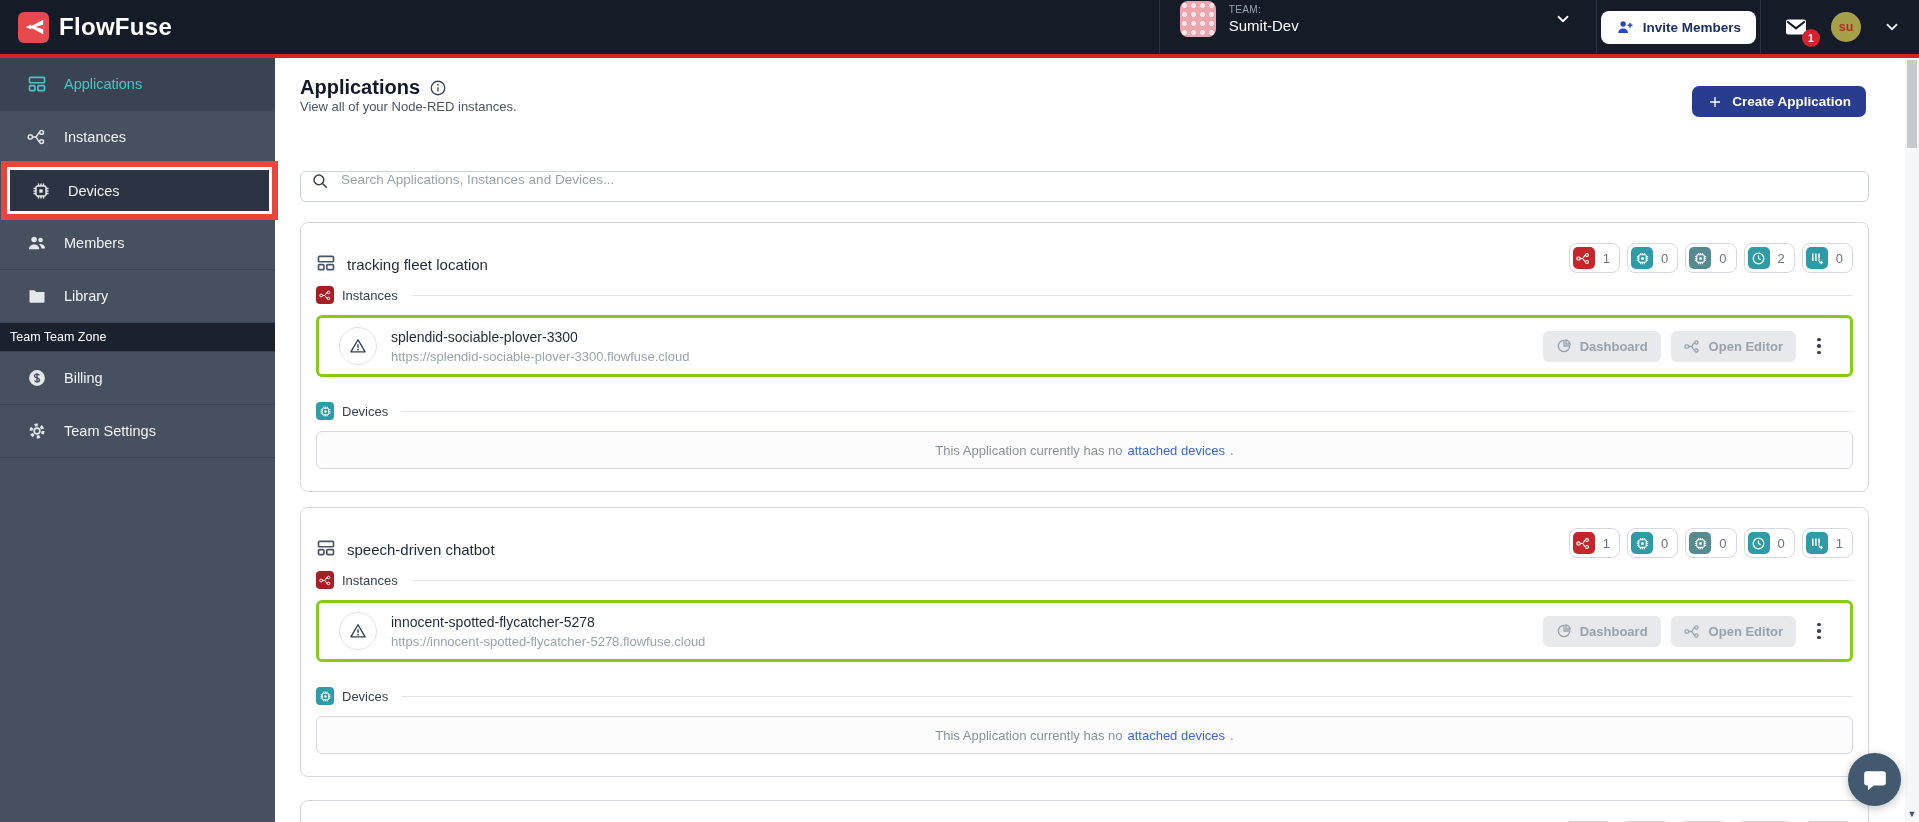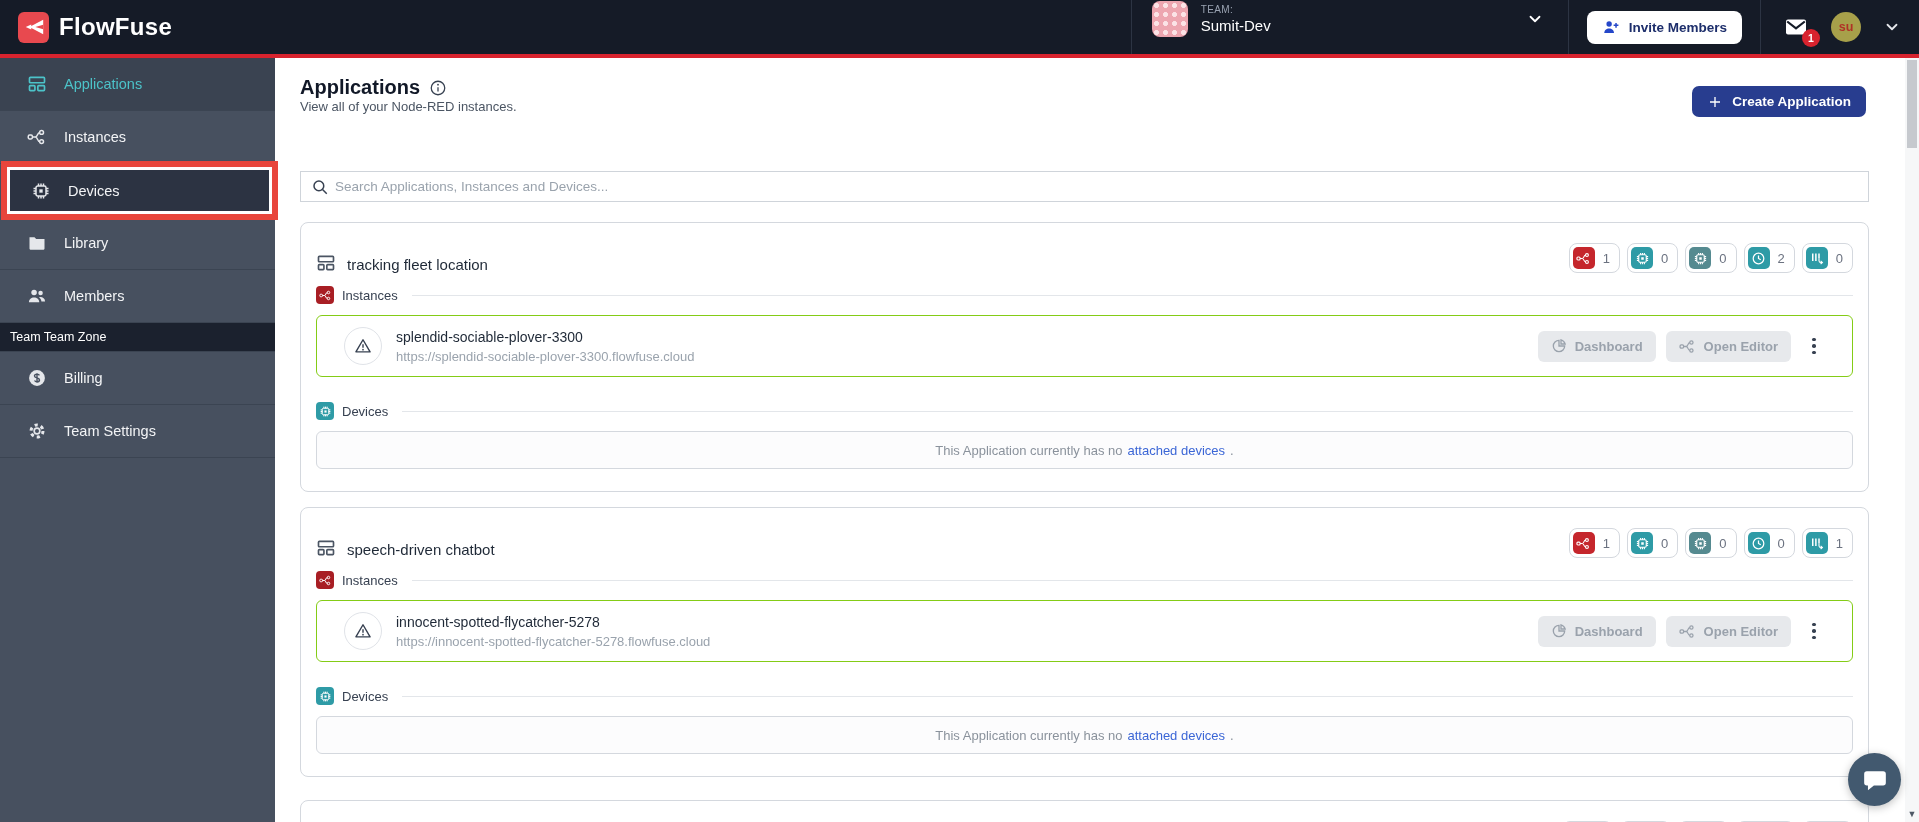--- a/index.html
+++ b/index.html
@@ -17,21 +17,21 @@
   .brand-name { font-size:24px; font-weight:700; letter-spacing:.3px; }
   .nav-right { margin-left:auto; display:flex; align-items:center; height:100%; }
   .team-select { height:100%; width:437px; display:flex; align-items:center; gap:13px;
     padding:0 24px 16px 20px; border-left:1px solid #2c3443; border-right:0; cursor:pointer; }
   .team-avatar { width:36px; height:36px; border-radius:8px; background-color:#eda6b0;
     background-image:radial-gradient(#fbe3e6 2.2px, transparent 2.7px); background-size:9px 9px; }
   .team-texts { display:flex; flex-direction:column; gap:2px; }
   .team-label { font-size:10px; color:#99a2b1; letter-spacing:.4px; }
   .team-name { font-size:15px; color:#fff; }
   .team-chevron { margin-left:auto; color:#fff; }
-  .invite-wrap { height:100%; display:flex; align-items:center; padding:0 18px;
+  .invite-wrap { height:100%; display:flex; align-items:center; padding:0 4px;
     border-left:1px solid #2c3443; }
   .invite-btn { background:#fff; color:#1d2e6b; border:none; border-radius:8px; height:33px;
     padding:0 15px; display:flex; align-items:center; gap:9px; font-size:13.5px; font-weight:700;
     font-family:inherit; cursor:pointer; }
   .invite-btn .icn { color:#2547c9; }
   .nav-icons { height:100%; display:flex; align-items:center; gap:22px; padding:0 18px 0 22px;
     border-left:1px solid #2c3443; }
   .mail-wrap { position:relative; cursor:pointer; color:#fff; }
   .mail-badge { position:absolute; right:-11px; bottom:-8px; width:18px; height:18px; background:#d8232e;
     border-radius:50%; color:#fff; font-size:10.5px; font-weight:700; display:flex; align-items:center;
@@ -57,21 +57,21 @@
   .main { position:absolute; left:275px; top:58px; right:0; bottom:0; background:#fff; overflow:hidden; }
   .page-head { position:absolute; left:25px; top:18px; }
   .title-row { display:flex; align-items:center; gap:9px; }
   .page-title { font-size:20px; font-weight:700; color:#111827; }
   .info-icon { color:#374151; cursor:pointer; }
   .page-subtitle { margin-top:0; font-size:13px; color:#4b5563; }
   .create-btn { position:absolute; top:28px; right:53px; height:31px; background:#283d8f; color:#fff;
     border:none; border-radius:7px; padding:0 15px; display:flex; align-items:center; gap:9px;
     font-size:13.5px; font-weight:700; font-family:inherit; cursor:pointer; }
   .search-wrap { position:absolute; left:25px; right:50px; top:113px; height:31px;
-    border:1px solid #cfd4da; border-radius:0; display:flex; align-items:center; padding:0 10px; gap:6px; }
+    border:1px solid #cfd4da; border-radius:6px; display:flex; align-items:flex-start; padding:0 10px; gap:12px; }
   .search-wrap .icn { color:#374151; }
   .search-input { border:none; outline:none; flex:1; font-size:13.5px; color:#374151;
     font-family:inherit; background:transparent; }
   .search-input::placeholder { color:#9aa3ad; }
 
   .app-card { position:absolute; left:25px; right:50px; border:1px solid #d4d8de; border-radius:8px;
     background:#fff; overflow:hidden; }
   .card-1 { top:164px; height:270px; }
   .card-2 { top:449px; height:270px; }
   .card-3 { top:742px; height:80px; }
@@ -87,22 +87,22 @@
   .bg-darkred { background:#a81e24; }
   .bcount { font-size:13px; color:#6b7280; }
 
   .section-row { display:flex; align-items:center; gap:8px; margin:10px 15px 0; height:24px; }
   .section-row.devices { margin-top:22px; }
   .sicon { width:18px; height:18px; border-radius:4px; display:flex; align-items:center;
     justify-content:center; color:#fff; }
   .section-label { font-size:13px; color:#374151; }
   .section-line { flex:1; height:1px; background:#e3e6ea; margin-left:6px; }
 
-  .instance-box { margin:8px 15px 0; border:1px solid #84cc16; border-radius:6px; height:62px;
-    display:flex; align-items:center; padding:0 27px; cursor:pointer; }
+  .instance-box { margin:8px 15px 0; border:3px solid #84cc16; border-radius:6px; height:62px;
+    display:flex; align-items:center; padding:0 20px; cursor:pointer; }
   .status-circle { width:38px; height:38px; border:1px solid #e0e3e8; border-radius:50%;
     display:flex; align-items:center; justify-content:center; color:#374151; flex:none; }
   .inst-texts { margin-left:14px; }
   .inst-name { font-size:14px; color:#1f2937; }
   .inst-url { font-size:13px; color:#9aa3ad; margin-top:4px; }
   .inst-actions { margin-left:auto; display:flex; align-items:center; gap:10px; }
   .gbtn { height:31px; border:none; border-radius:6px; background:#e7e9ec; color:#9aa2ac;
     display:flex; align-items:center; gap:8px; padding:0 13px; font-size:13px; font-weight:700;
     font-family:inherit; cursor:default; }
   .kebab { width:22px; height:30px; display:flex; flex-direction:column; align-items:center;
@@ -314,32 +314,32 @@
         <svg width="20" height="20">
             <use href="#s-chip"></use>
           </svg>
       </span>
       <span>Devices</span>
     </div>
   </div>
   <div class="side-item">
     <span class="icn">
       <svg width="20" height="20">
-          <use href="#s-folder"></use>
-        </svg>
-    </span>
-    <span>Library</span>
+          <use href="#s-people"></use>
+        </svg>
+    </span>
+    <span>Members</span>
   </div>
   <div class="side-item">
     <span class="icn">
       <svg width="20" height="20">
-          <use href="#s-people"></use>
-        </svg>
-    </span>
-    <span>Members</span>
+          <use href="#s-folder"></use>
+        </svg>
+    </span>
+    <span>Library</span>
   </div>
   <div class="admin-zone-header">Team Team Zone</div>
   <div class="side-item">
     <span class="icn">
       <svg width="20" height="20">
           <use href="#s-dollar"></use>
         </svg>
     </span>
     <span>Billing</span>
   </div>

